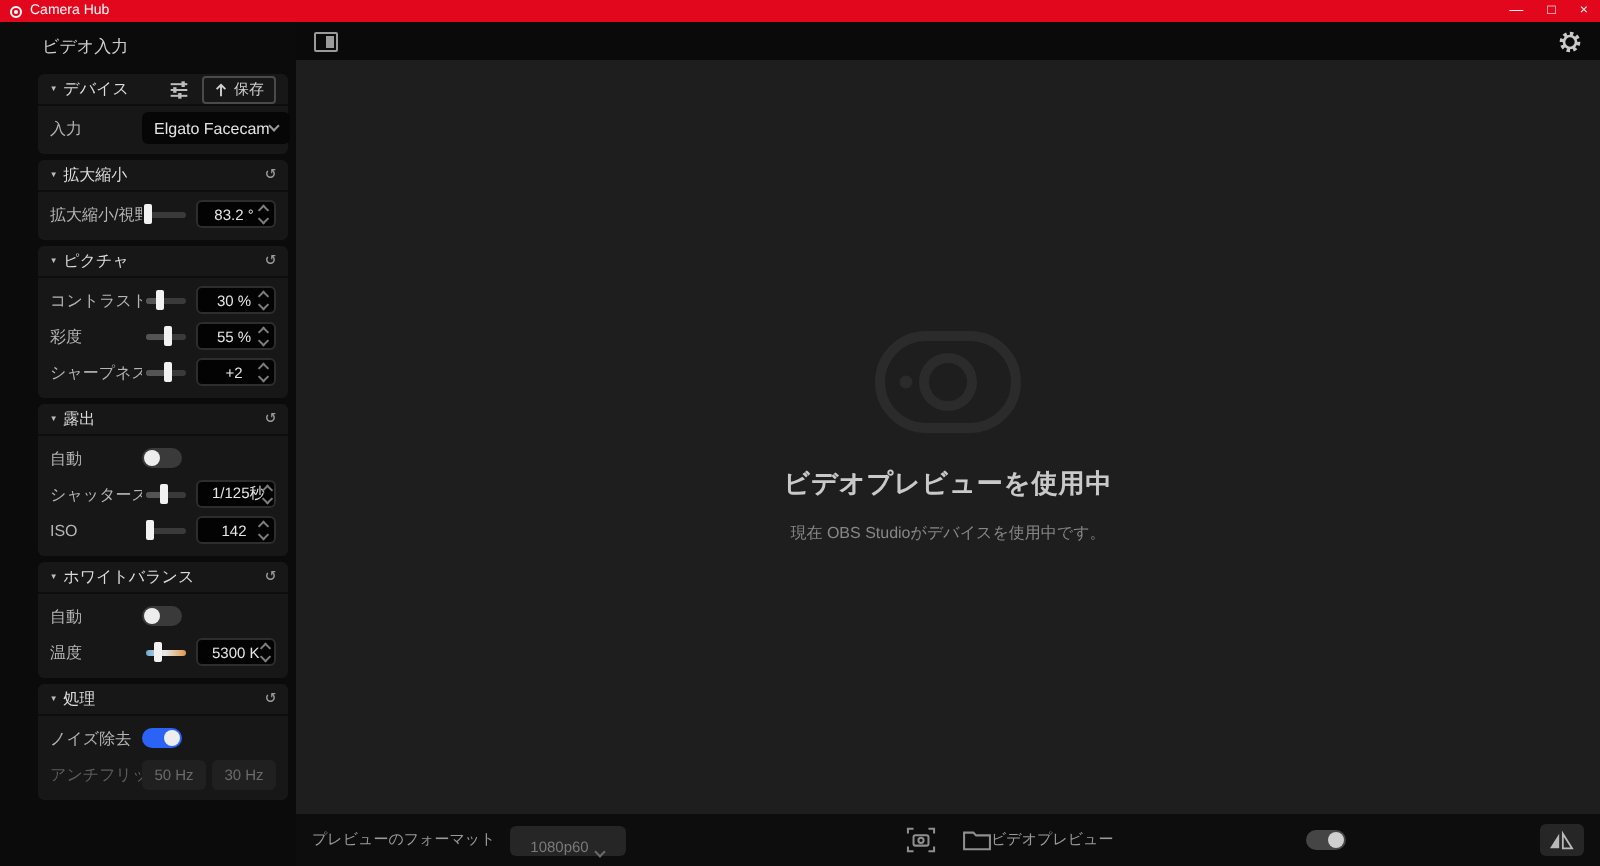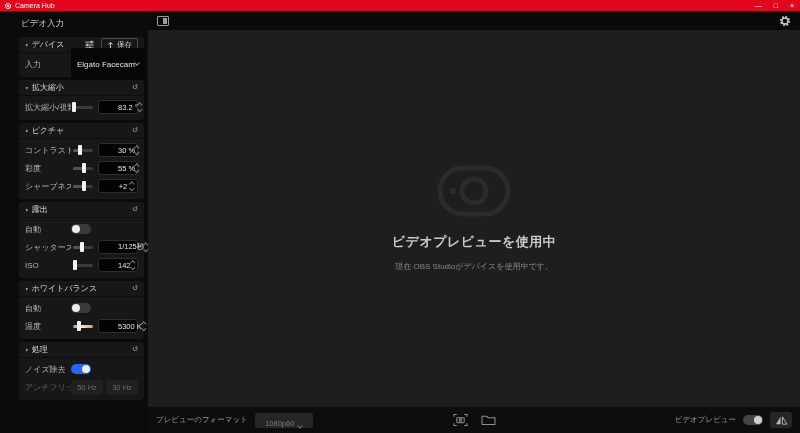--- a/index.html
+++ b/index.html
@@ -29,27 +29,27 @@
   .row { display:flex; align-items:center; margin-top:4px; height:14px; }
   .lbl { width:46px; flex:0 0 46px; font-size:8px; color:#b5b5b5; white-space:nowrap; overflow:hidden; }
   .lbl.dim { color:#5d5d5d; }
 
   .slider { flex:1; height:3px; background:#3a3a3a; border-radius:2px; margin:0 5px 0 2px; position:relative; }
   .fill { height:100%; background:#545454; border-radius:2px; position:relative; }
   .fill::after { content:''; position:absolute; right:-2px; top:-3.5px; width:4px; height:10px; background:#f2f2f2; border-radius:1px; }
   .slider.temp { background:linear-gradient(90deg,#6fa8cf 0%,#e9e9e9 46%,#de9a4e 100%); }
   .slider.temp .fill { background:transparent; }
 
-  .valbox { width:40px; flex:0 0 40px; height:14px; background:#030303; border:1px solid #2d2d2d; border-radius:3px; display:flex; align-items:center; padding:0 2px 0 19px; }
+  .valbox { width:40px; flex:0 0 40px; height:14px; background:#030303; border:1px solid #2d2d2d; border-radius:3px; display:flex; align-items:center; padding:0 2px 0 7px; }
   .valbox .v { flex:1; font-size:7.5px; color:#e6e6e6; text-align:center; white-space:nowrap; }
   .step { width:7px; display:flex; flex-direction:column; align-items:center; gap:2px; }
   .chU,.chD { width:3.5px; height:3.5px; border-left:1px solid #7d7d7d; border-top:1px solid #7d7d7d; }
   .chU { transform:rotate(45deg); } .chD { transform:rotate(-135deg); }
 
-  .dropdown { flex:1; height:32px; background:#060606; border-radius:3px; display:flex; align-items:center; justify-content:space-between; padding:0 6px; }
+  .dropdown { flex:1; height:16px; background:#060606; border-radius:3px; display:flex; align-items:center; justify-content:space-between; padding:0 6px; }
   .dropdown .dv { font-size:8px; color:#e3e3e3; white-space:nowrap; }
   .dropdown.disabled { background:#101010; }
   .dropdown.disabled .dv { color:#636363; }
   .chev { width:4px; height:4px; border-left:1px solid #9a9a9a; border-top:1px solid #9a9a9a; transform:rotate(-135deg); margin-top:-2px; }
   .dropdown.disabled .chev { border-color:#555; }
 
   .toggle { width:20px; height:10px; border-radius:5px; background:#3a3a3a; position:relative; flex:0 0 20px; }
   .knob { width:8px; height:8px; border-radius:50%; background:#ededed; position:absolute; top:1px; left:1px; }
   .toggle.on { background:#2a63f6; }
   .toggle.on .knob { left:auto; right:1px; }
@@ -68,21 +68,21 @@
   .panel-ico { width:12px; height:10px; border:1px solid #9a9a9a; border-radius:1px; position:relative; }
   .panel-ico::after { content:''; position:absolute; right:1px; top:1px; bottom:1px; width:4px; background:#9a9a9a; }
 
   .preview { flex:1; display:flex; flex-direction:column; align-items:center; justify-content:center; }
   .pv-title { font-size:13px; font-weight:bold; color:#c9c9c9; letter-spacing:0.5px; margin-top:16px; }
   .pv-sub { font-size:8px; color:#878787; margin-top:10px; }
 
   .bottombar { height:26px; flex:0 0 26px; background:#0d0d0d; display:flex; align-items:center; padding:0 8px; }
   .bz-left { flex:1; display:flex; align-items:center; gap:7px; }
   .bz-center { display:flex; align-items:center; gap:13px; }
-  .bz-right { flex:1; display:flex; align-items:center; justify-content:flex-end; gap:7px; }
+  .bz-right { flex:1; display:flex; align-items:center; justify-content:space-between; gap:7px; }
   .bb-label { font-size:7.5px; color:#9a9a9a; white-space:nowrap; }
   .fmt-dd { width:58px; height:15px; background:#262626; border-radius:3px; display:flex; align-items:flex-end; justify-content:center; gap:4px; }
   .fmt-dd .dv { font-size:7.5px; color:#7a7a7a; }
   .fmt-dd .chev { border-color:#6a6a6a; }
   .sq-btn { width:22px; height:16px; background:#262626; border-radius:3px; display:flex; align-items:center; justify-content:center; }
 </style>
 </head>
 <body>
 
 <div class="window">

